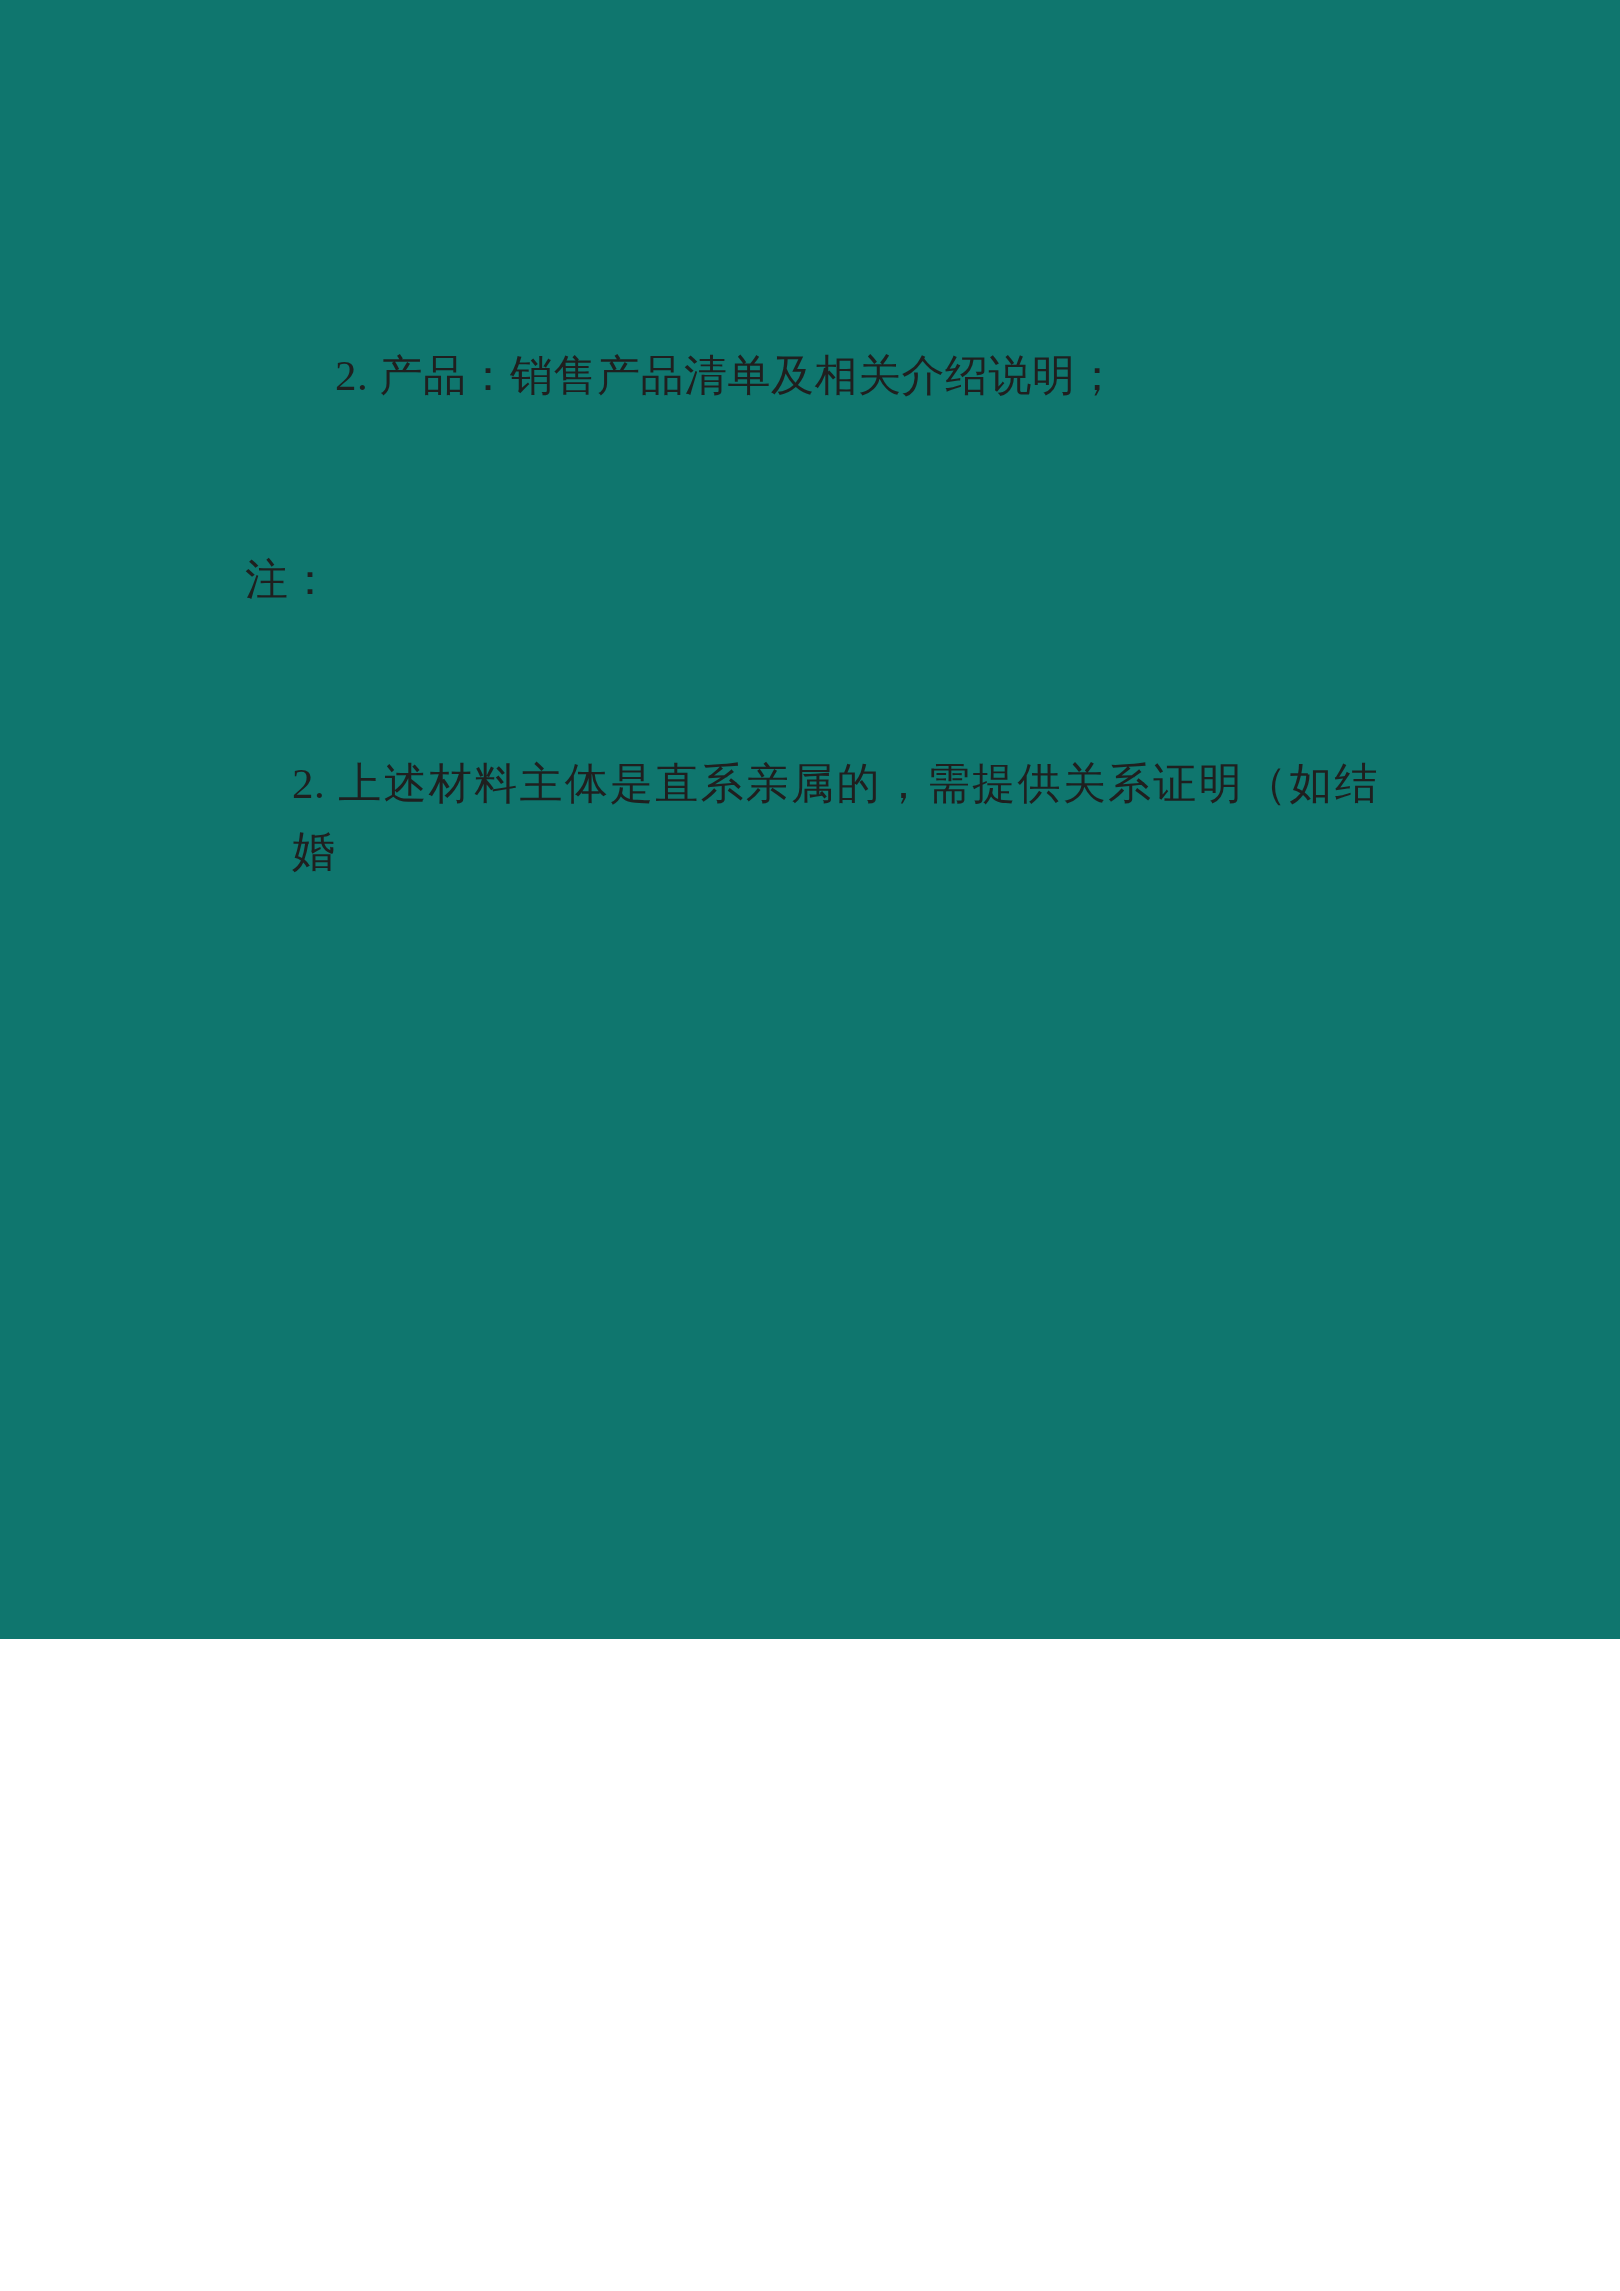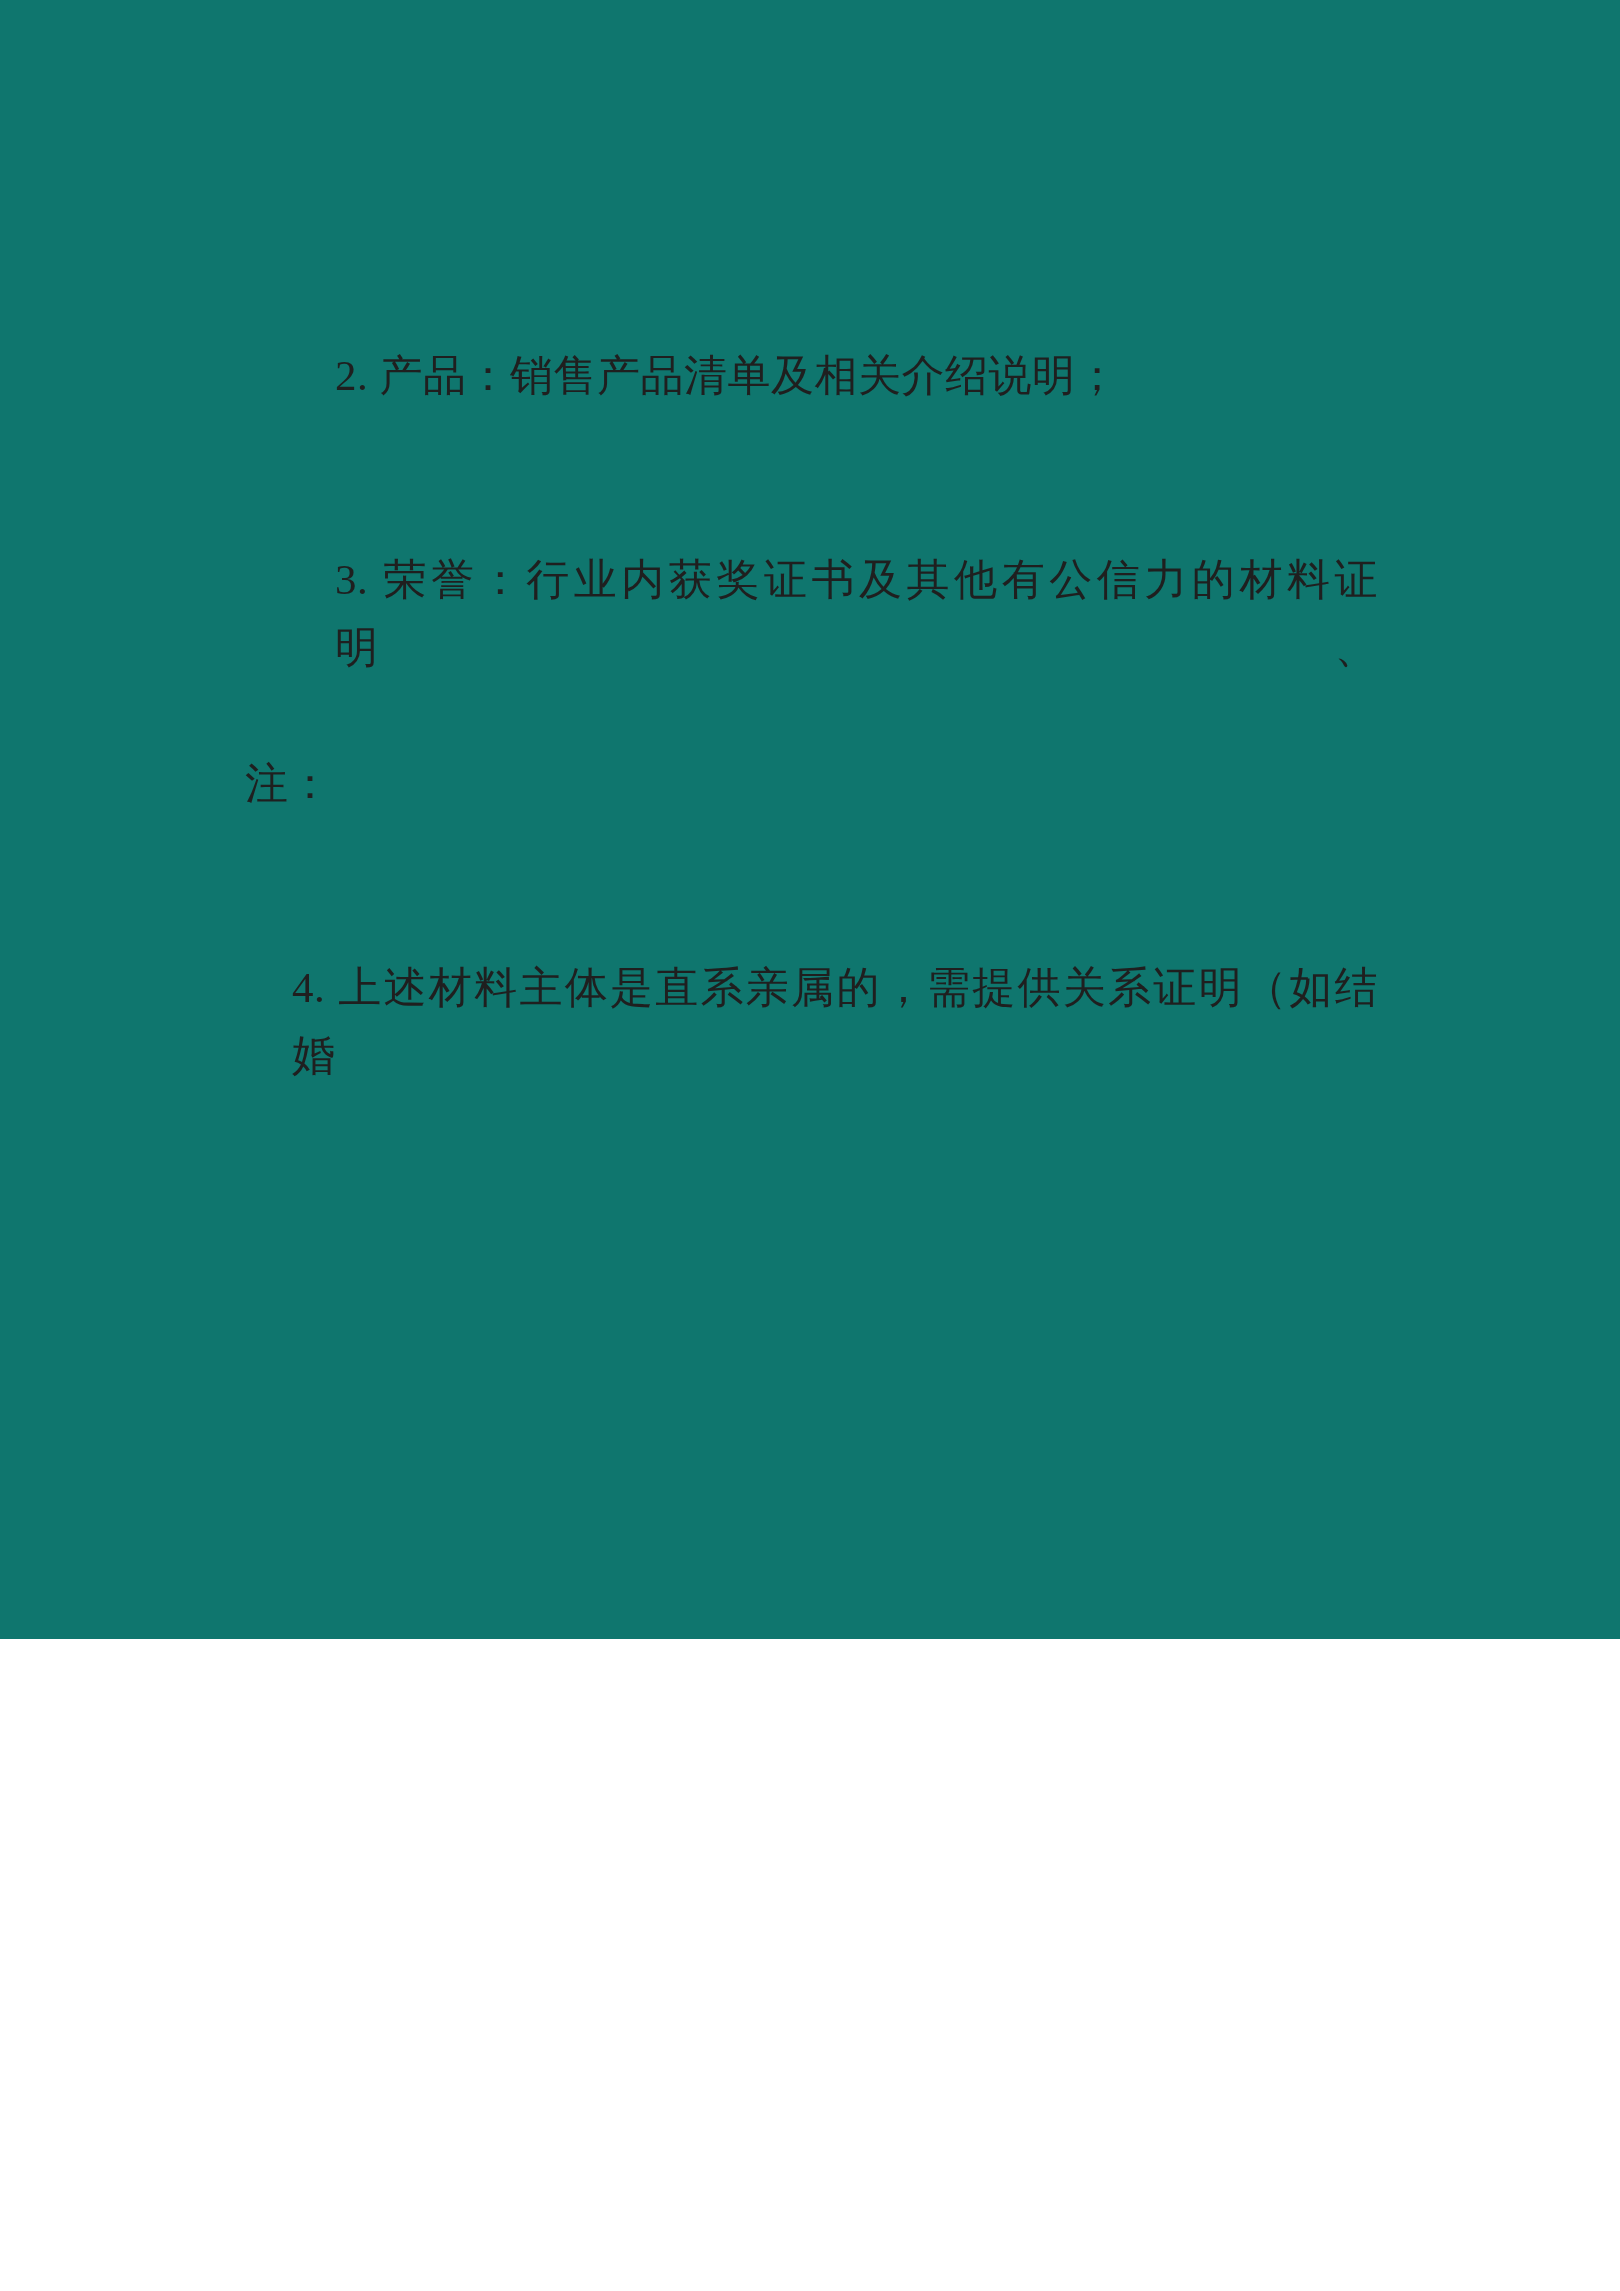--- a/index.html
+++ b/index.html
@@ -40,18 +40,17 @@
     text-align-last: justify;
     text-justify: inter-ideograph;
   }
 </style>
 </head>
 <body>
 
 <div class="page">
   <div class="doc-content">
     <div class="line indent-2">2. 产品：销售产品清单及相关介绍说明；</div>
-    <div class="line indent-2 fill">3. 荣誉：行业内获奖证书及其他有公信力的材料证明、</div>
     <div class="line">注：</div>
-    <div class="line indent-1 fill">4. 上述材料主体是直系亲属的，需提供关系证明（如结婚</div>
+    <div class="line indent-1 fill">2. 上述材料主体是直系亲属的，需提供关系证明（如结婚</div>
   </div>
 </div>
 
 
 </body></html>

